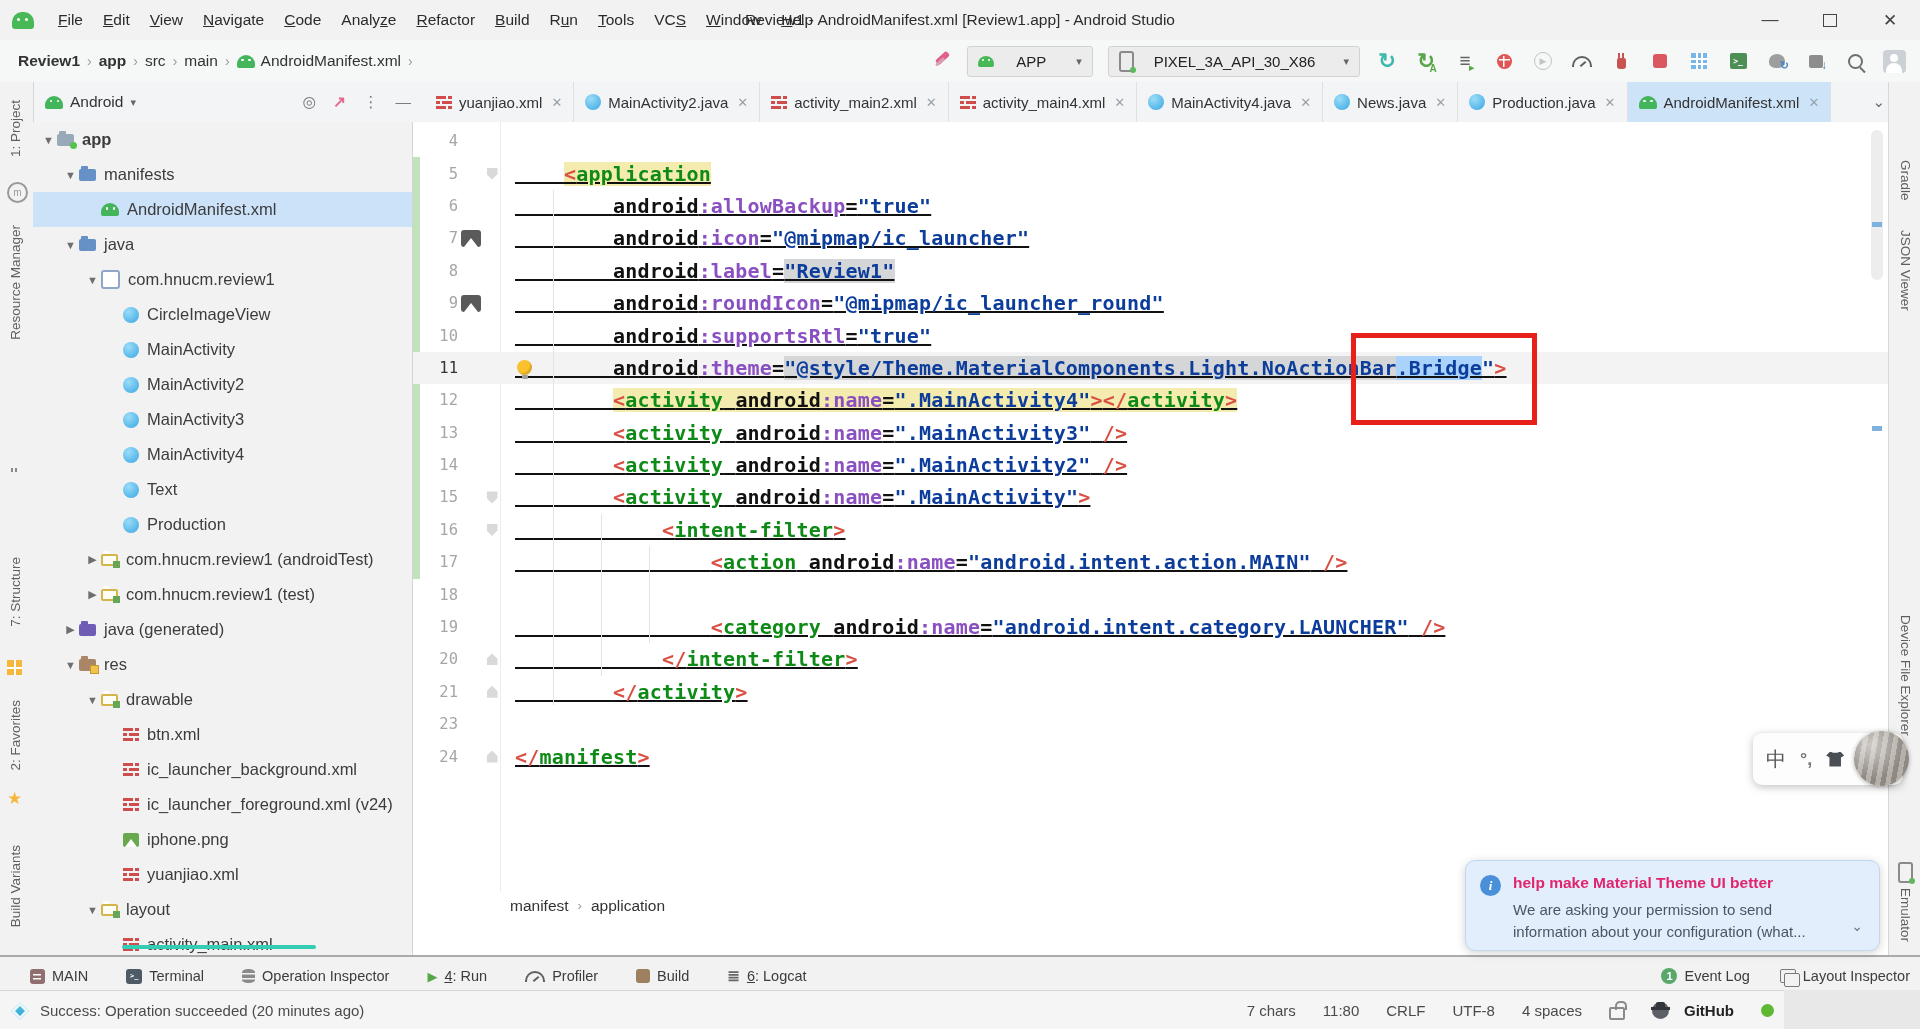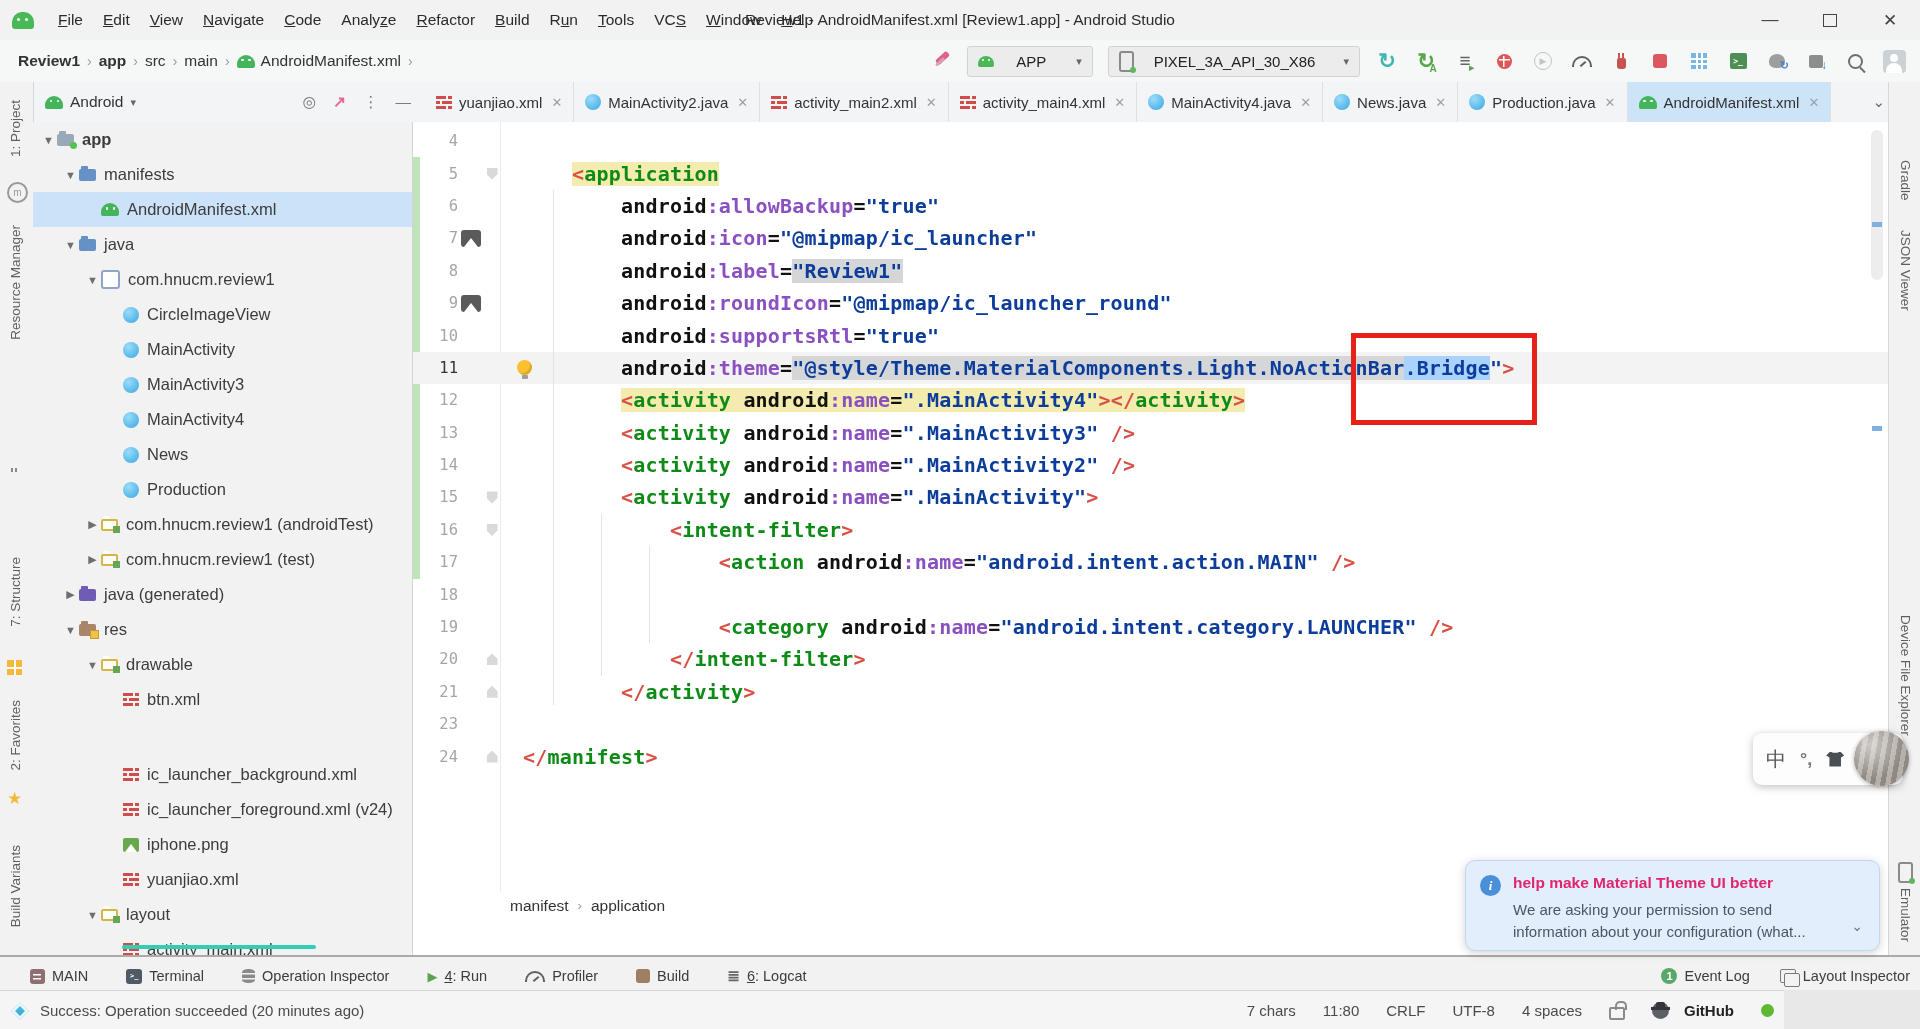--- a/index.html
+++ b/index.html
@@ -145,21 +145,21 @@
   .lnum{width:45px;flex:none;text-align:right;font:15.5px "DejaVu Sans Mono",monospace;color:#a6a6a6;}
   .crow.cur .lnum{color:#333;}
   .gicon{width:26px;flex:none;display:flex;justify-content:center;}
   .gfold{width:16px;flex:none;display:flex;justify-content:center;}
   .fd{width:11px;height:12px;background:#d9d9d9;}
   .fd.d{clip-path:polygon(0 0,100% 0,100% 55%,50% 100%,0 55%);}
   .fd.u{clip-path:polygon(0 45%,50% 0,100% 45%,100% 100%,0 100%);}
   .imgmark{width:20px;height:17px;background:#5a5a5a;border-radius:3px;position:relative;overflow:hidden;}
   .imgmark:after{content:"";position:absolute;left:3px;bottom:0;width:0;height:0;
     border-left:7px solid transparent;border-right:7px solid transparent;border-bottom:9px solid #fff;}
-  .ctext{margin-left:23px;font:600 20px "DejaVu Sans Mono",monospace;letter-spacing:.2px;white-space:pre;color:#111;}
+  .ctext{margin-left:15px;font:600 20px "DejaVu Sans Mono",monospace;letter-spacing:.2px;white-space:pre;color:#111;text-decoration:underline;}
   .tb{color:#d94f44;} .tt{color:#0e8a16;} .tn{color:#111;} .ta{color:#8a4fc0;}
   .tv{color:#0c3d9b;font-weight:700;}
   .bgy{background:#f4ebae;} .bgg{background:#d5d6d7;} .bgb{background:#a9d2fc;}
   .iguide{position:absolute;width:1px;background:#e3e3e3;}
   .bulb{position:absolute;left:104px;width:15px;height:15px;border-radius:50%;background:#fbc02d;
     box-shadow:inset -2px -2px 0 rgba(0,0,0,.12);}
   .bulb:after{content:"";position:absolute;left:4.5px;bottom:-4px;width:6px;height:4px;background:#9e9e9e;border-radius:1px;}
   .redbox{position:absolute;left:938px;top:211px;width:176px;height:82px;border:5px solid #e8201a;z-index:40;}
   .smark{position:absolute;left:1459px;width:10px;height:5px;background:#7fb1e0;}
   .sthumb{position:absolute;left:1458px;top:8px;width:12px;height:150px;background:#ededed;border-radius:6px;}
@@ -428,31 +428,36 @@
       <span class="lbl">CircleImageView</span>
     </div>
     <div class="trow" style="padding-left: 73px;">
       <span class="arrow"></span>
       <span class="ic ic-class"></span>
       <span class="lbl">MainActivity</span>
     </div>
     <div class="trow" style="padding-left: 73px;">
       <span class="arrow"></span>
       <span class="ic ic-class"></span>
+      <span class="lbl">MainActivity2</span>
+    </div>
+    <div class="trow" style="padding-left: 73px;">
+      <span class="arrow"></span>
+      <span class="ic ic-class"></span>
       <span class="lbl">MainActivity3</span>
     </div>
     <div class="trow" style="padding-left: 73px;">
       <span class="arrow"></span>
       <span class="ic ic-class"></span>
       <span class="lbl">MainActivity4</span>
     </div>
     <div class="trow" style="padding-left: 73px;">
       <span class="arrow"></span>
       <span class="ic ic-class"></span>
-      <span class="lbl">News</span>
+      <span class="lbl">Text</span>
     </div>
     <div class="trow" style="padding-left: 73px;">
       <span class="arrow"></span>
       <span class="ic ic-class"></span>
       <span class="lbl">Production</span>
     </div>
     <div class="trow" style="padding-left: 51px;">
       <span class="arrow">▶</span>
       <span class="ic fold f-test"></span>
       <span class="lbl">com.hnucm.review1 (androidTest)</span>
@@ -475,21 +480,21 @@
     <div class="trow" style="padding-left: 51px;">
       <span class="arrow">▼</span>
       <span class="ic fold f-test"></span>
       <span class="lbl">drawable</span>
     </div>
     <div class="trow" style="padding-left: 73px;">
       <span class="arrow"></span>
       <span class="ic ic-xml"></span>
       <span class="lbl">btn.xml</span>
     </div>
-    <div class="trow" style="padding-left: 73px; margin-top: 40px;">
+    <div class="trow" style="padding-left: 73px;">
       <span class="arrow"></span>
       <span class="ic ic-xml"></span>
       <span class="lbl">ic_launcher_background.xml</span>
     </div>
     <div class="trow" style="padding-left: 73px;">
       <span class="arrow"></span>
       <span class="ic ic-xml"></span>
       <span class="lbl">ic_launcher_foreground.xml (v24)</span>
     </div>
     <div class="trow" style="padding-left: 73px;">

